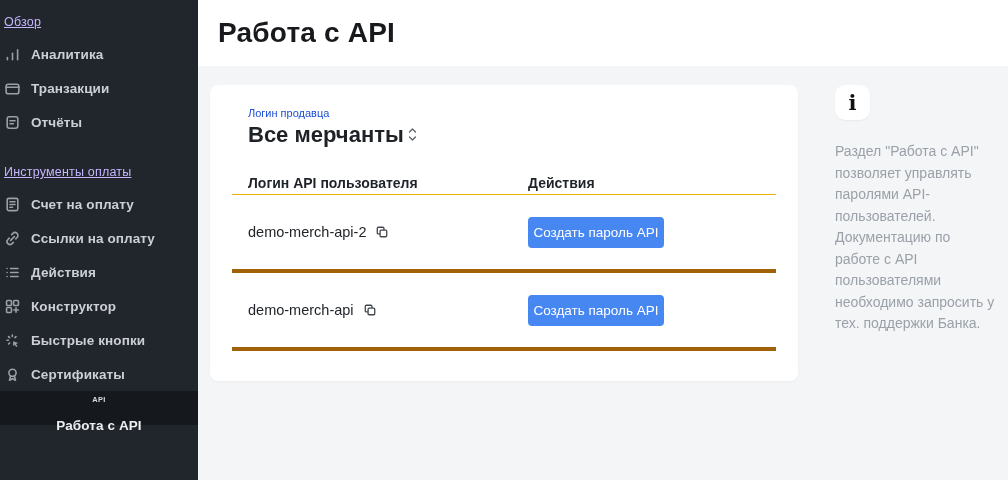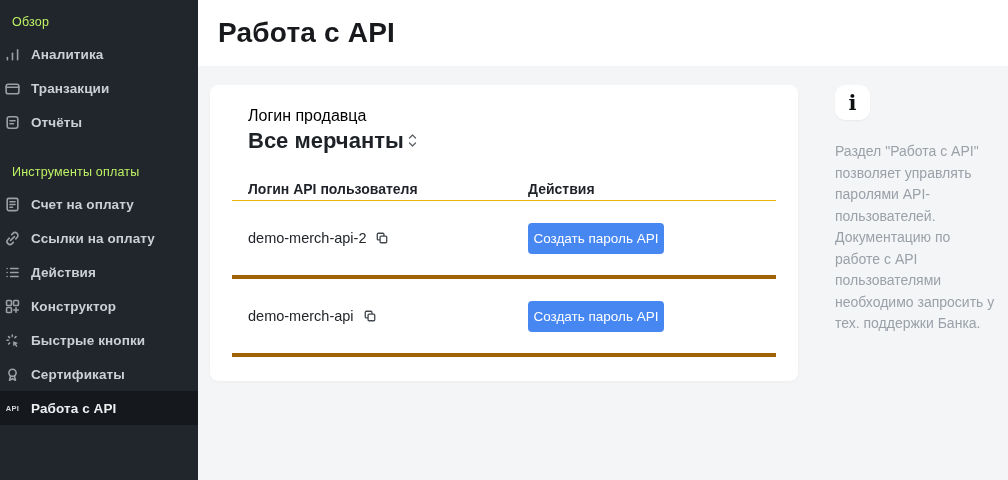--- a/index.html
+++ b/index.html
@@ -10,38 +10,39 @@
     background:#f4f5f6;
   }
 
   
   .sidebar {
     width:198px; height:480px; flex-shrink:0;
     background:#21252c;
     overflow:hidden;
   }
   .sb-section-label {
-    padding:0 12px;
+    padding:0 4px;
     margin:26px 0 8px;
     font-size:12.5px;
-    color:#bef264;
+    color:#c4b5fd;
     letter-spacing:.2px;
+    text-decoration:underline;
   }
   .sb-section:first-child .sb-section-label { margin-top:15px; }
   .sb-item {
     height:34px;
     display:flex; align-items:center; gap:10px;
     padding:0 4px;
     cursor:pointer;
     color:#ccd0d4;
     font-size:13.5px;
     font-weight:700;
     letter-spacing:.1px;
   }
-  .sb-item.active { background:#15181d; color:#edeff1; }
+  .sb-item.active { background:#15181d; color:#edeff1;flex-direction:column; }
   .sb-icon {
     width:17px; height:17px;
     display:flex; align-items:center; justify-content:center;
     flex-shrink:0;
   }
   .api-txt {
     font-size:7.5px; font-weight:700; color:#a6abb1; letter-spacing:.4px;
   }
   .sb-item.active .api-txt { color:#d7dade; }
 
@@ -64,21 +65,21 @@
 
   
   .card {
     width:588px; height:296px;
     background:#ffffff;
     border-radius:8px;
     padding:22px 22px 0;
     box-shadow:0 1px 3px rgba(24,28,35,.04);
   }
   .select-block { padding-left:16px; }
-  .select-label { font-size:16px; color:#000000; }
+  .select-label { font-size:11px; color:#1d4ed8; }
   .select-value {
     margin-top:2px;
     display:inline-flex; align-items:center; gap:4px;
     font-size:22px; font-weight:700; color:#1e2227;
     cursor:pointer;
     height:28px;
   }
   .thead {
     margin-top:26px;
     display:grid; grid-template-columns:296px 1fr;

